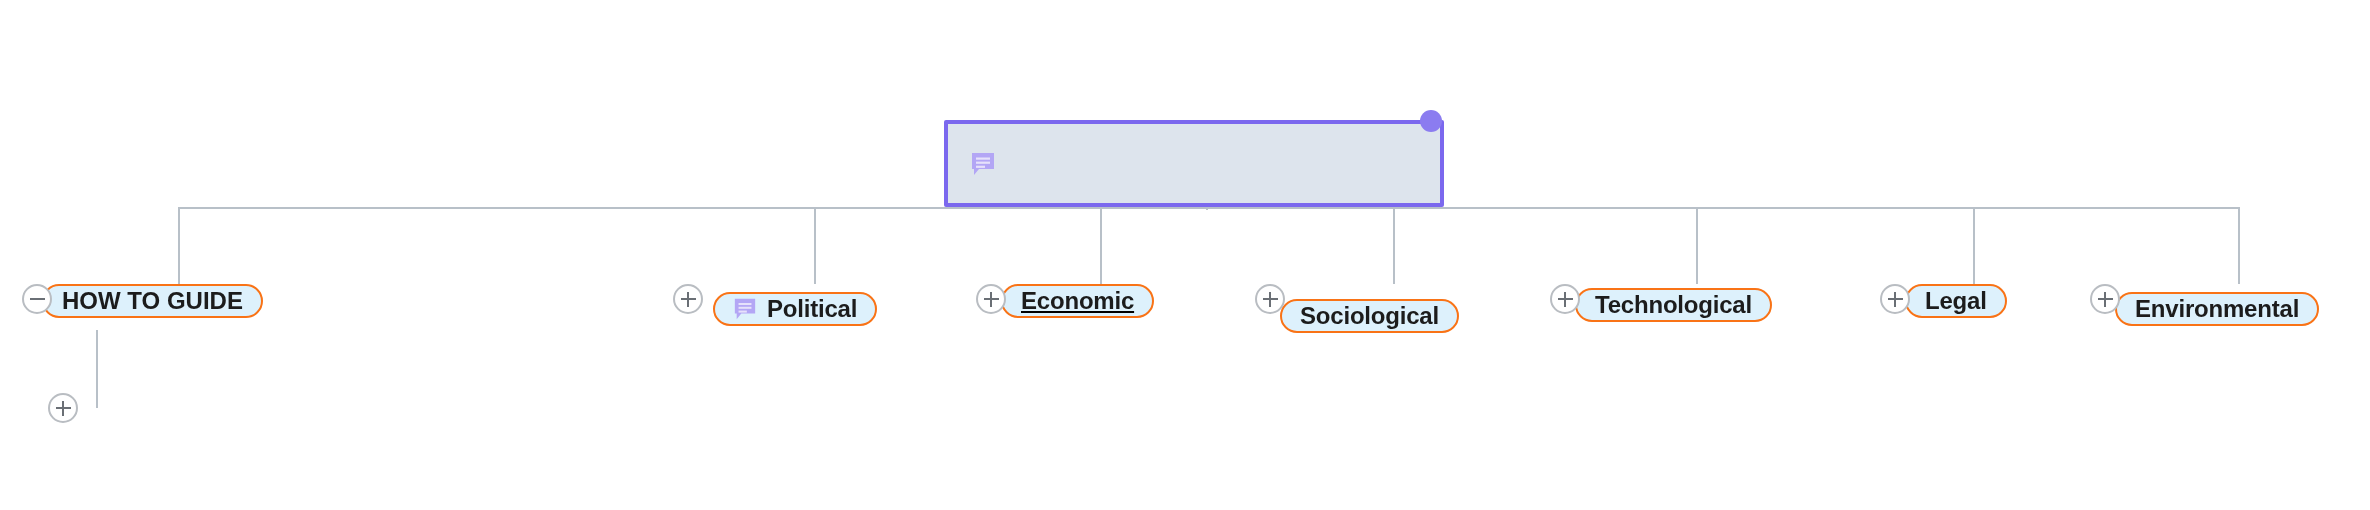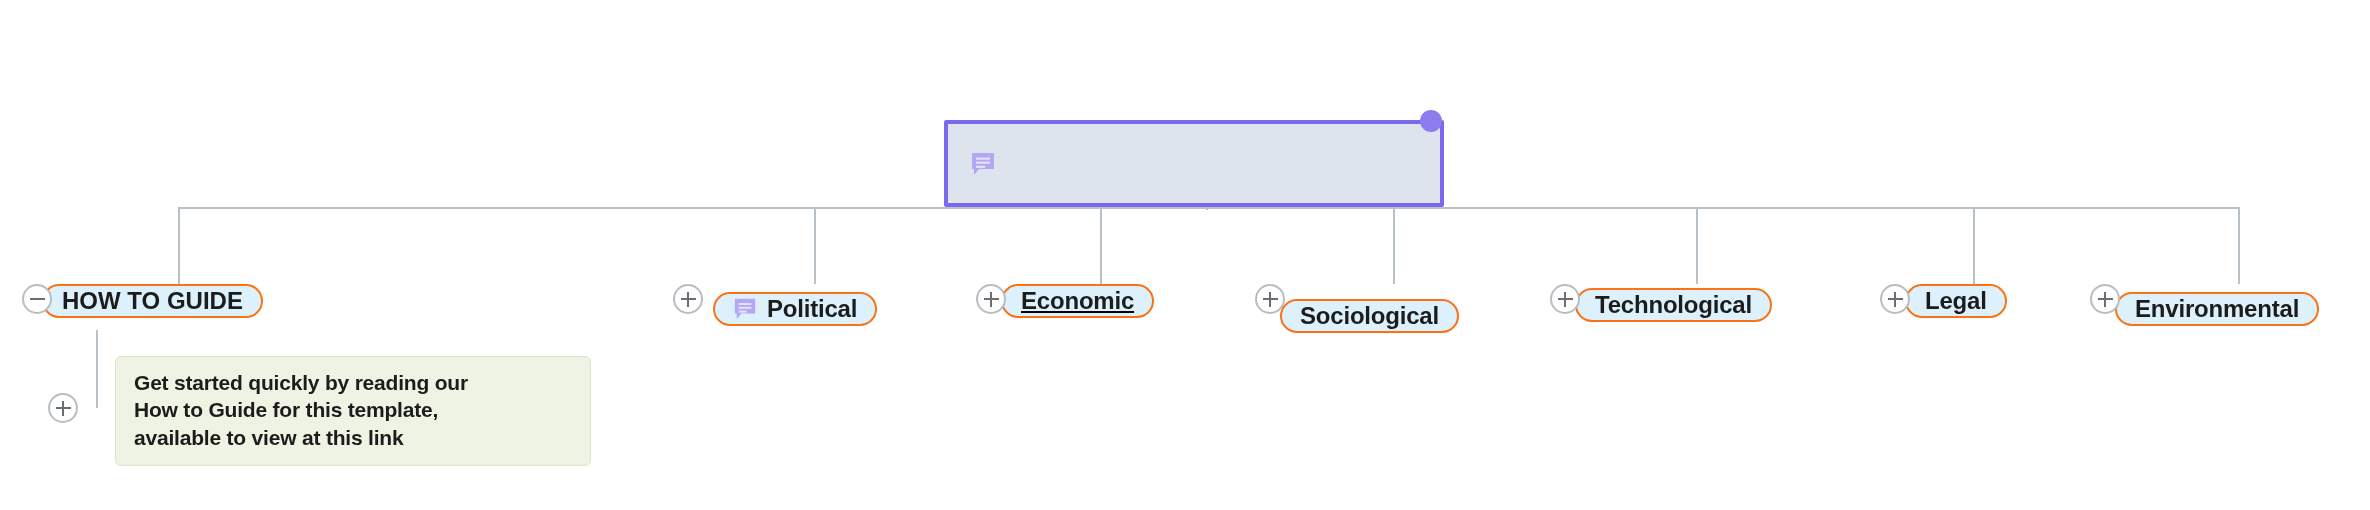--- a/index.html
+++ b/index.html
@@ -162,25 +162,20 @@
   <div class="toggle" style="left:22px; top:284px;">
     <span class="bar bar-h"></span>
   </div>
   <div class="pill caps" style="left:42px; top:284px;">
     <span class="pill-label">HOW TO GUIDE</span>
   </div>
 
   <div class="toggle" style="left:48px; top:393px;">
     <span class="bar bar-h"></span>
     <span class="bar bar-v"></span>
-  </div>
-  <div class="note-box" style="left:115px; top:356px; width:476px;">
-    <div class="note-line">Get started quickly by reading our</div>
-    <div class="note-line">How to Guide for this template,</div>
-    <div class="note-line">available to view at this link</div>
   </div>
 
   <div class="toggle" style="left:673px; top:284px;">
     <span class="bar bar-h"></span>
     <span class="bar bar-v"></span>
   </div>
   <div class="pill" style="left:713px; top:284px;margin-top:8px;">
     <span class="bubble-icon" style="width:24px;height:24px;">
       <svg width="24" height="24" viewBox="0 0 26 26" aria-hidden="true">
         <path d="M2 2 H24 V18 H9 L4 24 V18 H2 Z" fill="#b3a6f5"></path>

